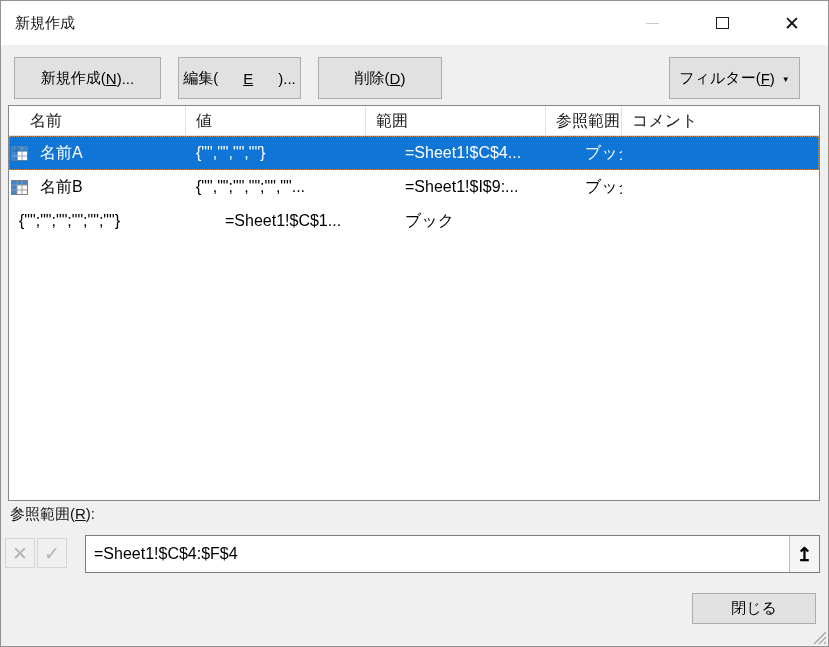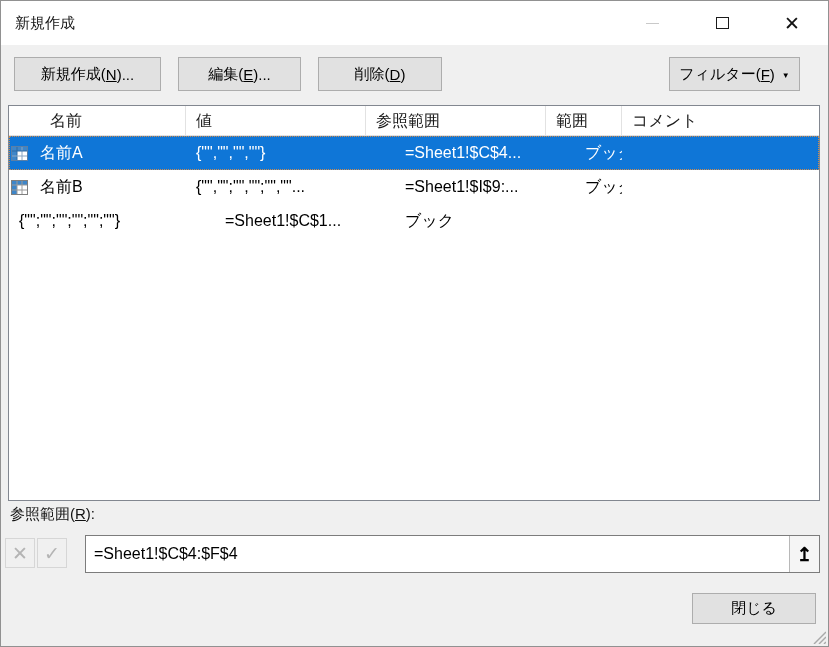--- a/index.html
+++ b/index.html
@@ -14,39 +14,39 @@
   .title{position:absolute;left:14px;top:0;line-height:44px;font-size:15px;color:#161616;}
   .cap-btn{position:absolute;top:0;width:46px;height:44px;display:flex;align-items:center;justify-content:center;}
   .cap-min{left:628px;}
   .cap-max{left:698px;}
   .cap-close{left:768px;}
   .min-glyph{display:block;width:13px;height:1px;background:#c9c9c9;}
   .max-glyph{display:block;width:13px;height:12px;border:1px solid #1b1b1b;background:transparent;}
   .close-glyph{font-size:19px;font-weight:400;color:#111;line-height:1;}
   
   .btn{
-    position:absolute;height:34px;background:#e1e1e1;border:1px solid #adadad;
+    position:absolute;height:42px;background:#e1e1e1;border:1px solid #adadad;
     font-family:"Liberation Sans",sans-serif;font-size:15px;color:#000;
     display:flex;align-items:center;justify-content:center;padding:0;
   }
   .btn u{text-decoration:underline;}
   .btn-new{left:13px;top:56px;width:147px;}
-  .btn-edit{left:177px;top:56px;width:123px;}
+  .btn-edit{left:177px;top:56px;width:123px;gap:25px;}
   .btn-del{left:317px;top:56px;width:124px;}
   .btn-filter{left:668px;top:56px;width:131px;}
   .filter-arrow{font-size:8px;margin-left:7px;position:relative;top:1px;}
   
   .listbox{
     position:absolute;left:7px;top:104px;width:812px;height:396px;
     background:#fff;border:1px solid #828790;overflow:hidden;
   }
   .lgrid{display:grid;grid-template-columns:177px 180px 180px 76px 1fr;align-items:center;}
   .lhead{height:30px;border-bottom:1px solid #e0e0e0;font-size:16px;color:#1a1a1a;}
   .lhead .hcell{height:30px;line-height:29px;border-right:1px solid #e2e2e2;padding-left:10px;overflow:hidden;white-space:nowrap;}
-  .lhead .hcell:first-child{padding-left:21px;margin-left:20px;}
+  .lhead .hcell:first-child{padding-left:21px;}
   .lhead .hcell:last-child{border-right:none;}
   .lrow{height:34px;font-size:16px;cursor:default;position:relative;}
   .lrow .cell{overflow:hidden;white-space:nowrap;padding-left:10px;line-height:34px;}
   .cell.c-ref,.cell.c-scope{padding-left:7px;margin-left:32px;}
   .cell.c-name{padding-left:2px;display:flex;align-items:center;gap:12px;}
   .lrow.selected{background:#0f76d7;color:#fff;outline:1px dotted #cf8c4e;outline-offset:-1px;}
   .nicon{flex:0 0 auto;display:block;width:17px;height:15px;}
   
   .refers-label{position:absolute;left:9px;top:504px;font-size:15px;color:#111;}
   .refers-label u{text-decoration:underline;}
@@ -112,22 +112,22 @@
     <span>フィルター(</span>
       <u>F</u>
       <span>)</span>
     <span class="filter-arrow">▼</span>
   </button>
 
   <div class="listbox">
     <div class="lgrid lhead">
       <div class="hcell">名前</div>
       <div class="hcell">値</div>
+      <div class="hcell">範囲</div>
       <div class="hcell">参照範囲</div>
-      <div class="hcell">範囲</div>
       <div class="hcell">コメント</div>
     </div>
 
     <div class="lgrid lrow selected">
       <div class="cell c-name">
         <svg class="nicon" viewBox="0 0 17 15">
           <rect x="0.5" y="0.5" width="16" height="14" fill="#ffffff" stroke="#5a7fa6"></rect>
           <rect x="1" y="1" width="15" height="4" fill="#3e86c9"></rect>
           <rect x="1" y="1" width="5" height="13" fill="#3e86c9"></rect>
           <line x1="6" y1="1" x2="6" y2="14" stroke="#2f6ba3" stroke-width="1"></line>

